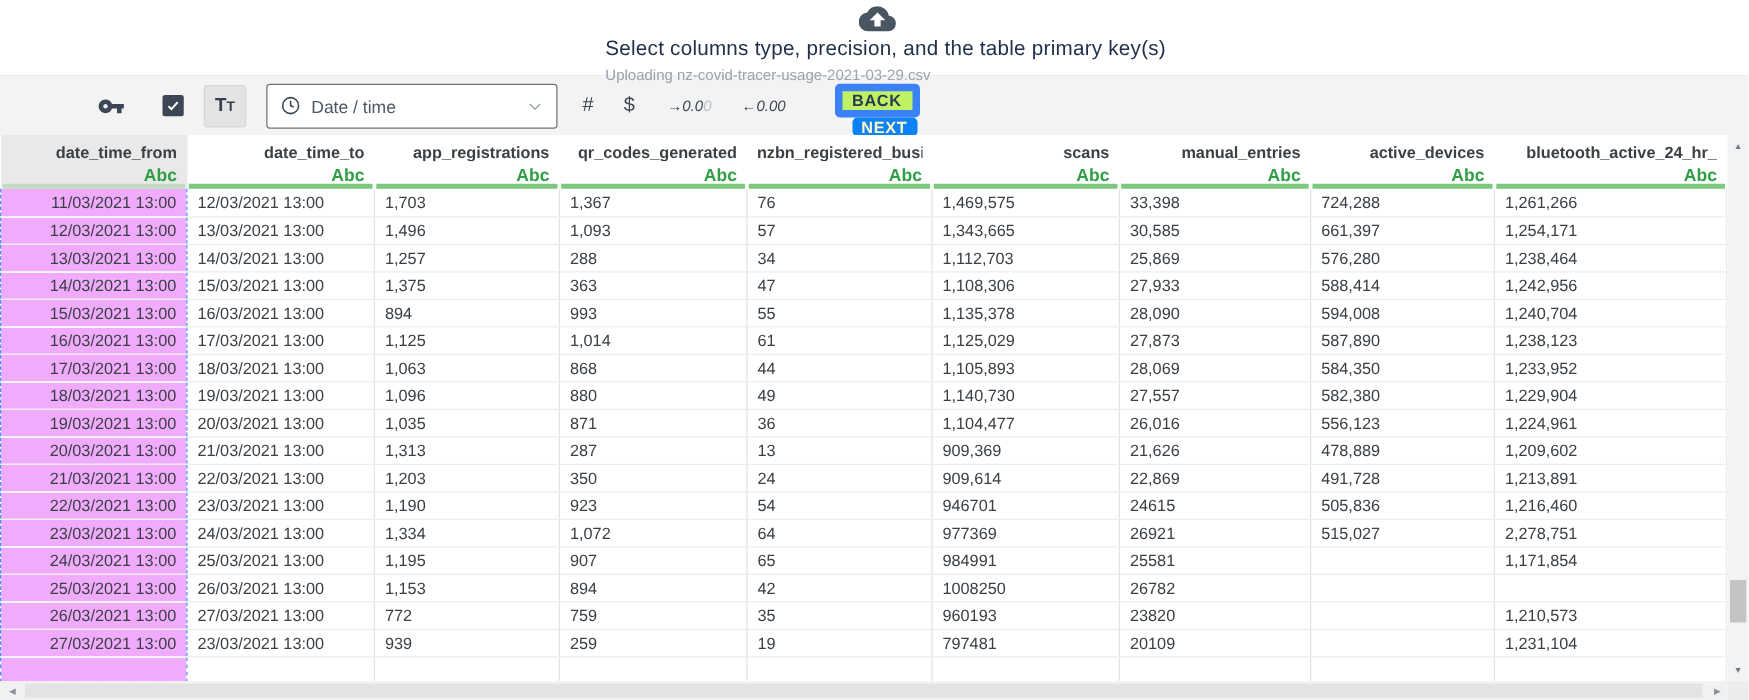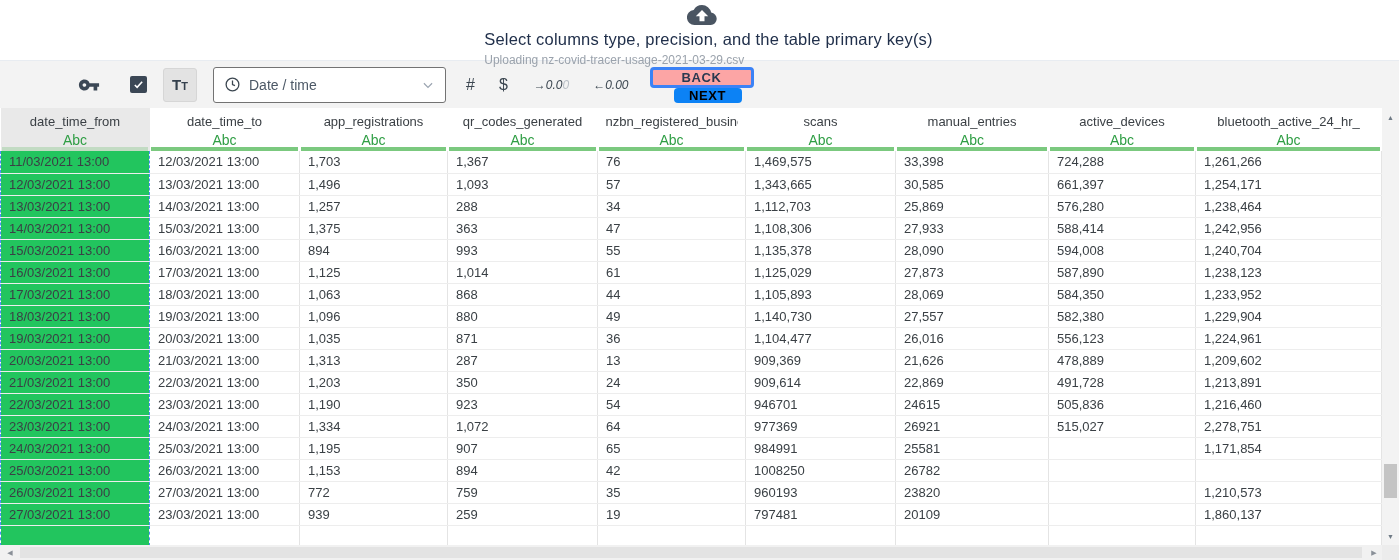--- a/index.html
+++ b/index.html
@@ -10,22 +10,22 @@
   
   .top { height:61px; display:flex; align-items:center; padding:0 16px 0 20px;
     border-bottom:1px solid #e8ecf1; background:#fff;flex-direction:column; }
   .upwrap { width:36px; display:flex; align-items:center; justify-content:center; }
   .titles { margin-left:14px; }
   .title { font-size:16.5px; font-weight:500; color:#21304b; letter-spacing:.2px; }
   .subtitle { font-size:12px; color:#9aa2ac; margin-top:4px; }
   .spacer { flex:1; }
   .btn { height:41px; border-radius:4px; font-size:13px; font-weight:bold;
     letter-spacing:.6px; cursor:pointer; border:none; }
-  .btn-back { width:104px; background:#fca5a5; border:3px solid #3b82f6; color:#2a3950; }
-  .btn-next { width:68px; background:#0c82f5; color:#000000; margin-left:12px; }
+  .btn-back { width:68px; background:#bef264; border:6px solid #3b82f6; color:#2a3950; }
+  .btn-next { width:52px; background:#0c82f5; color:#fef9c3; margin-left:12px; }
 
   
   .toolbar { height:47px; background:#f3f3f3; display:flex; align-items:center;
     padding-left:78px; }
   .tb-icon { display:flex; align-items:center; }
   .checkbox { width:17px; height:17px; background:#3b4755; border-radius:2px;
     margin-left:30px; display:flex; align-items:center; justify-content:center; cursor:pointer; }
   .ttbtn { width:34px; height:34px; margin-left:16px; background:#e3e3e3;
     border:1px solid #d6d6d6; border-radius:3px; font-size:15px; font-weight:bold;
     color:#34404d; font-variant:small-caps; display:flex; align-items:center;
@@ -41,33 +41,33 @@
   .prec .faded { color:#b9bfc6; }
   .prec2 { margin-left:24px; }
 
   
   .tablewrap { position:absolute; top:108px; left:0; width:1382px; height:437px;
     overflow:hidden; background:#fff; }
   table { border-collapse:collapse; table-layout:fixed; width:1382px; }
   th:nth-child(1){width:149px} th:nth-child(2){width:150px} th:nth-child(3){width:148px}
   th:nth-child(4){width:150px} th:nth-child(5){width:148px} th:nth-child(6){width:150px}
   th:nth-child(7){width:153px} th:nth-child(8){width:147px} th:nth-child(9){width:auto}
-  th { position:relative; height:43px; background:#fff; text-align:center;
-    vertical-align:top; padding:6px 8px 0 8px; font-weight:normal; font-size:13px;
+  th { position:relative; height:43px; background:#fff; text-align:right;
+    vertical-align:top; padding:6px 8px 0 8px; font-weight:bold; font-size:13px;
     color:#3b4045; cursor:pointer; }
   .cname { white-space:nowrap; overflow:hidden; }
   .ctype { font-size:14px; color:#2f9e44; margin-top:3px; }
   .cbar { position:absolute; left:1px; right:2px; bottom:0; height:4px; background:#7bc97f; }
   th.sel { background:#e9e9e9; }
   th.sel .cbar { background:#c2dbc3; }
   td { height:22px; padding:0 8px; font-size:13px; color:#3a4045;
     border-right:1px solid #e4e4e4; border-bottom:1px solid #ededed;
     white-space:nowrap; overflow:hidden; background:#fff; }
-  td.sel { background:#22c55e; border-left:1px dashed #4f8ef7;
-    border-right:1px dashed #4f8ef7; }
+  td.sel { background:#f0abfc; border-left:1px dashed #4f8ef7;
+    border-right:1px dashed #4f8ef7;text-align:right; }
   tr.filler td { height:20px; border-bottom:none; }
   tr.filler td.sel { border-bottom:1px dashed #4f8ef7; }
 
   
   .vscroll { position:absolute; top:108px; right:0; width:17px; height:437px;
     background:#f3f3f3; }
   .varrow { position:absolute; left:0; width:17px; height:14px; display:flex;
     align-items:center; justify-content:center; font-size:7px; color:#6f7a85; cursor:pointer; }
   .vup { top:2px; } .vdown { bottom:2px; }
   .vthumb { position:absolute; left:2px; right:2px; top:356px; height:34px;
@@ -363,21 +363,21 @@
           </tr>
           <tr>
             <td class="sel">27/03/2021 13:00</td>
             <td>23/03/2021 13:00</td>
             <td>939</td>
             <td>259</td>
             <td>19</td>
             <td>797481</td>
             <td>20109</td>
             <td></td>
-            <td>1,860,137</td>
+            <td>1,231,104</td>
           </tr>
           <tr class="filler">
             <td class="sel"></td>
             <td></td>
             <td></td>
             <td></td>
             <td></td>
             <td></td>
             <td></td>
             <td></td>

